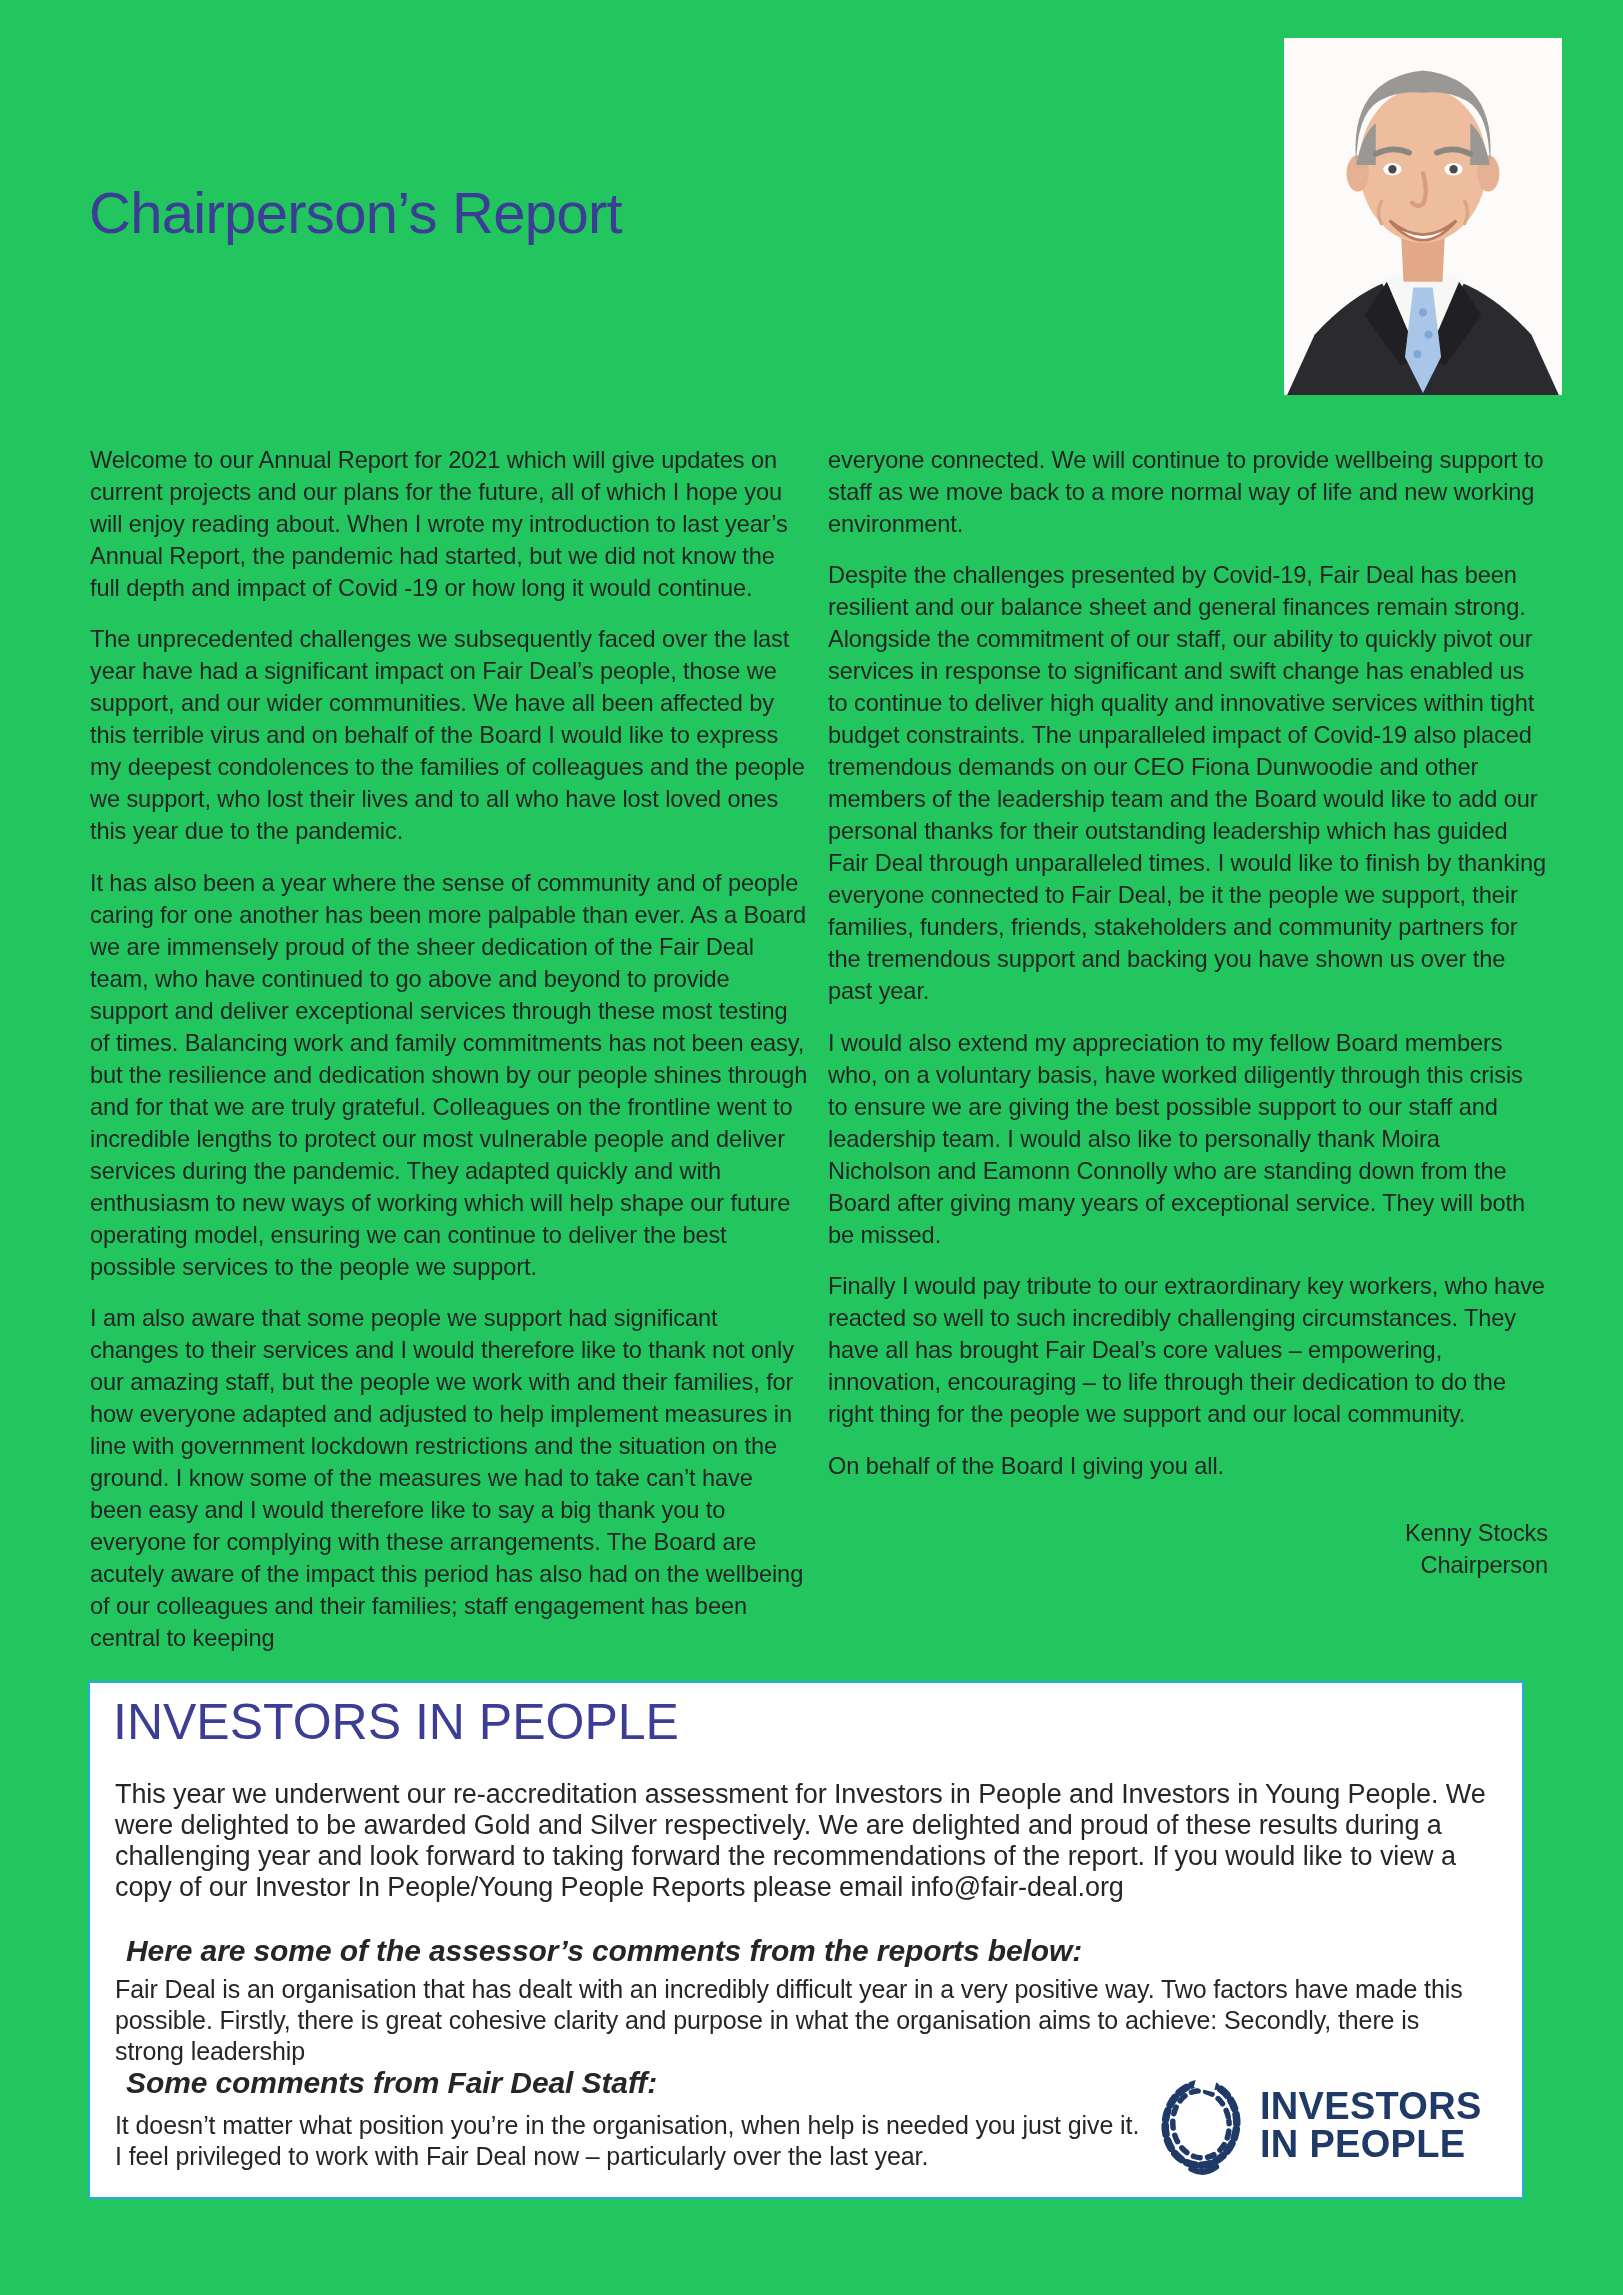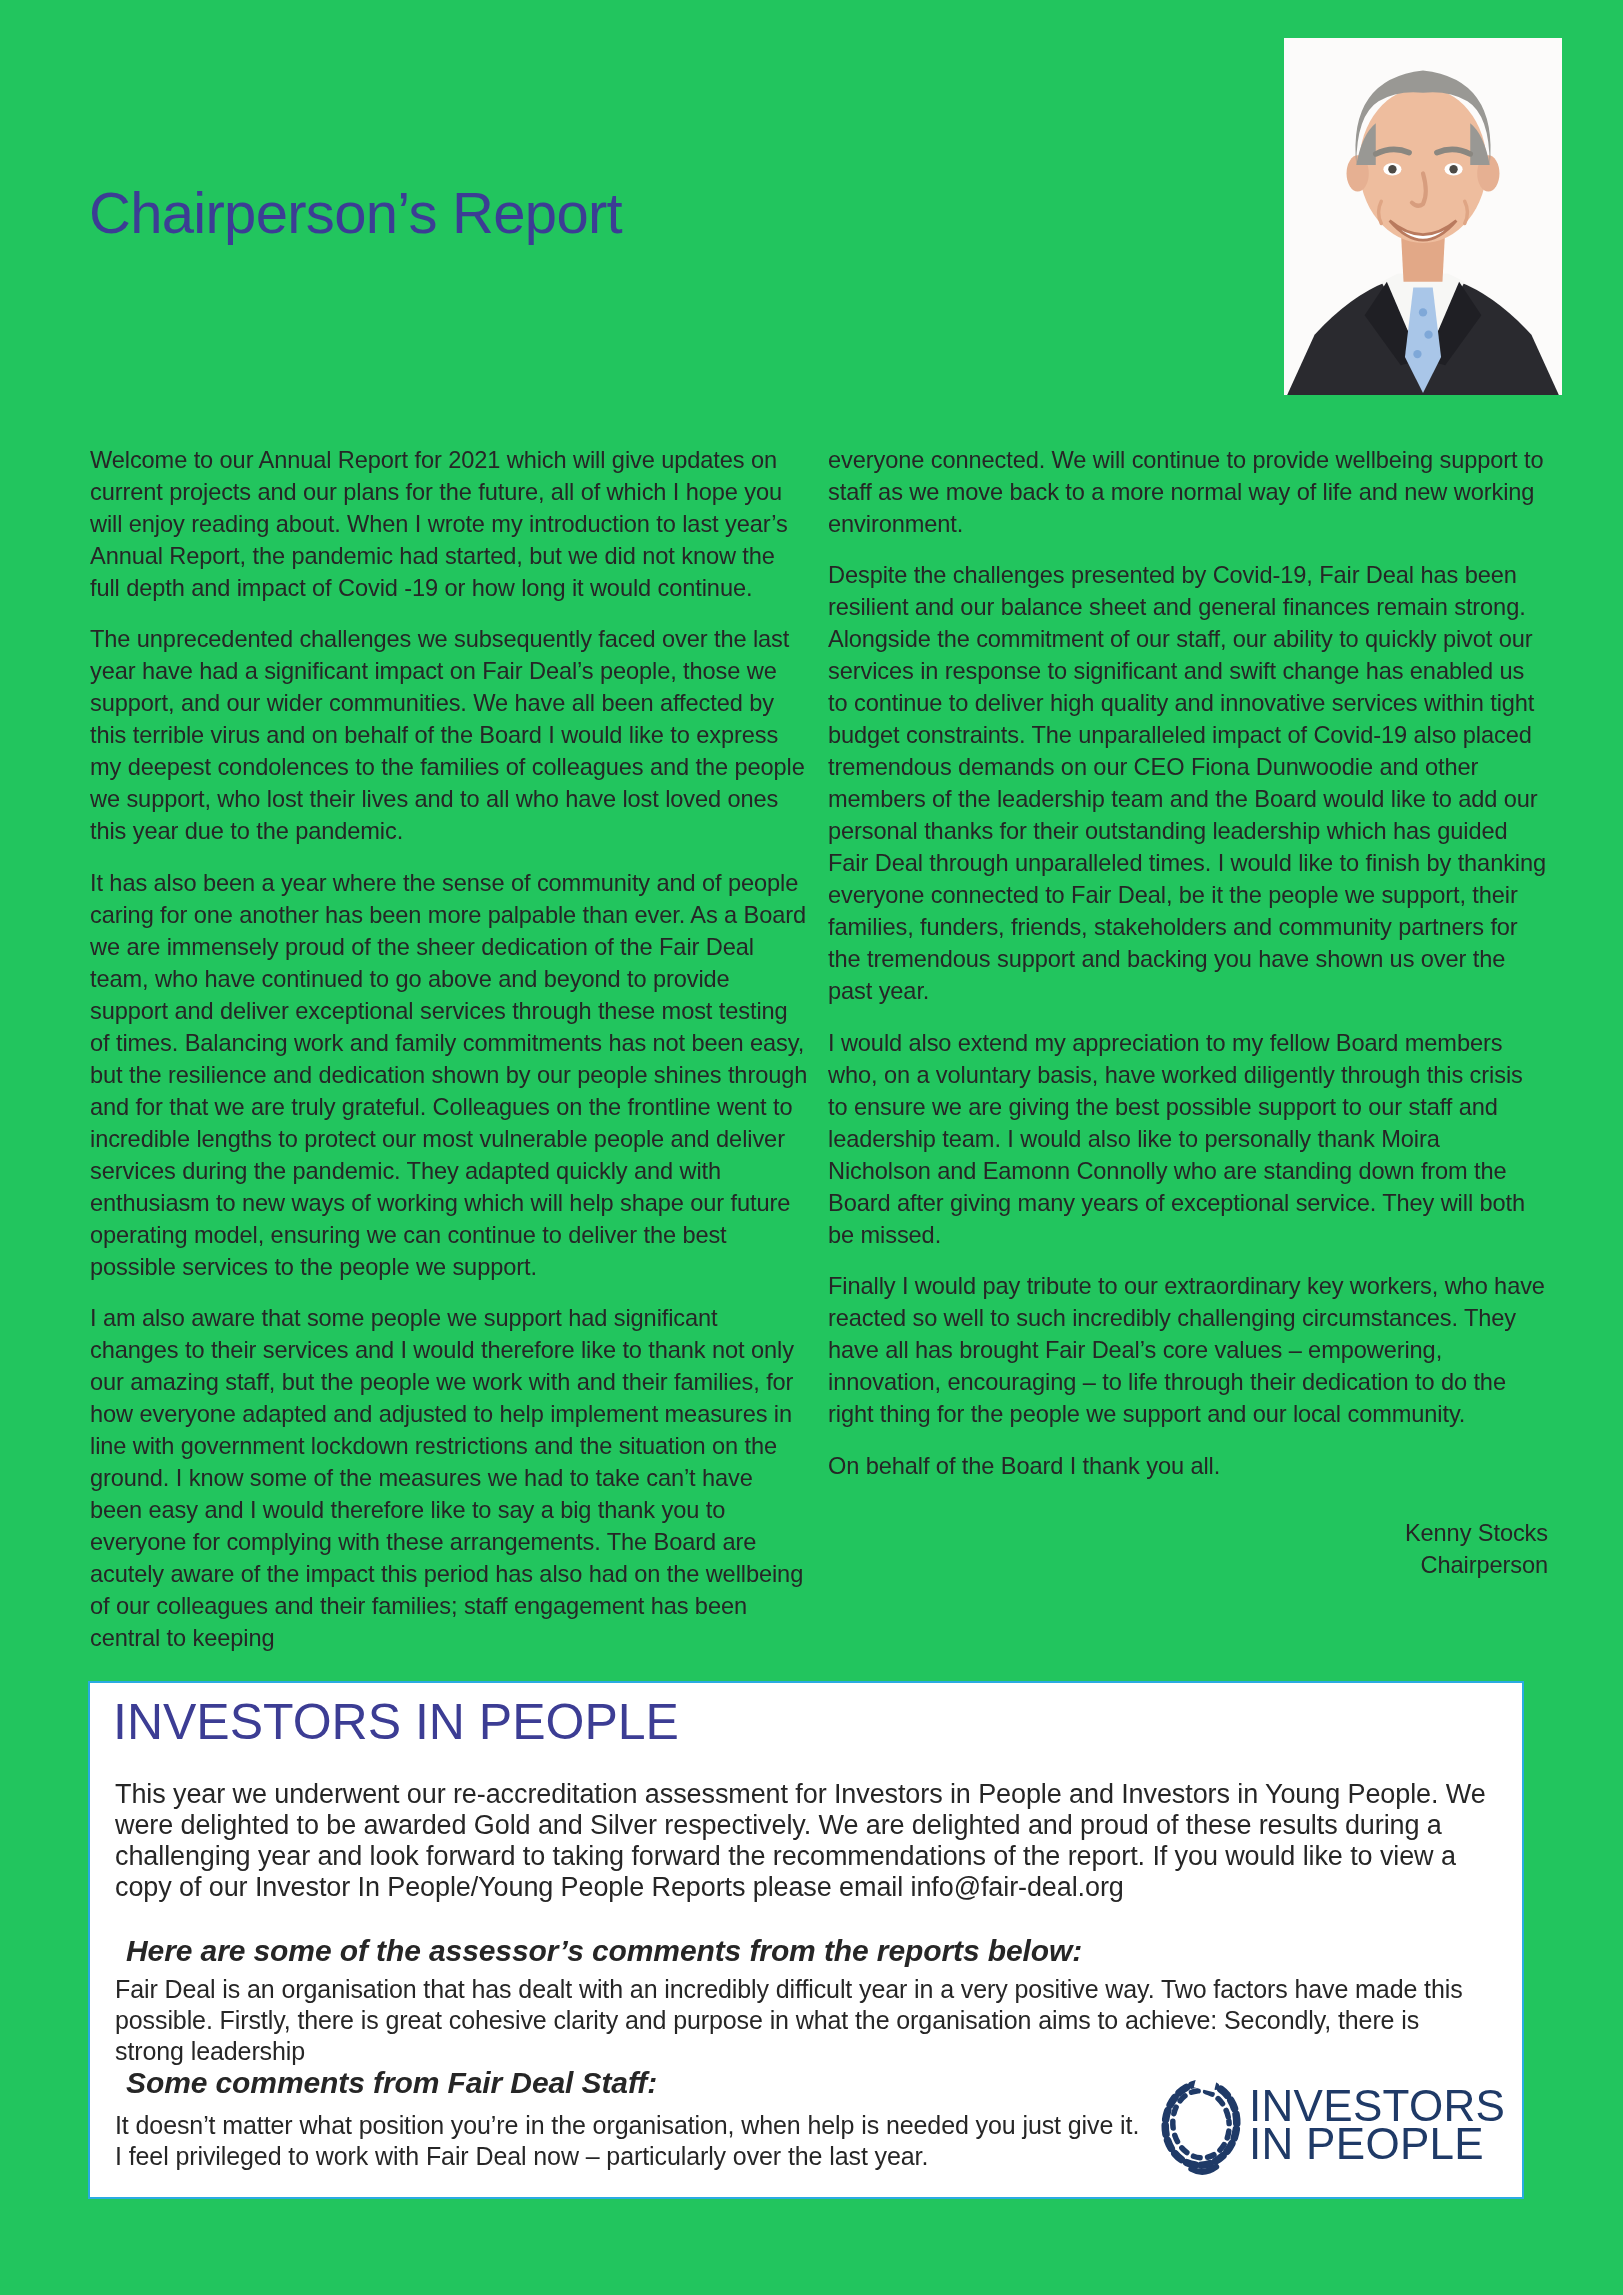--- a/index.html
+++ b/index.html
@@ -99,24 +99,25 @@
     height:114px;
     display:flex;
     align-items:center;
   }
   .iip-logo-wreath{
     width:96px;
     height:104px;
     flex:0 0 auto;
   }
   .iip-logo-text{
+    margin-left:11px;
     color:#1F3A67;
-    font-size:44px;
+    font-size:38px;
     line-height:38px;
-    font-weight:400;
+    font-weight:700;
     letter-spacing:0.3px;
     white-space:nowrap;
   }
 </style>
 </head>
 <body>
 
 <div class="page">
 
   <div class="page-title">Chairperson’s Report</div>
@@ -170,21 +171,21 @@
     <p>The unprecedented challenges we subsequently faced over the last year have had a significant impact on Fair Deal’s people, those we support, and our wider communities. We have all been affected by this terrible virus and on behalf of the Board I would like to express my deepest condolences to the families of colleagues and the people we support, who lost their lives and to all who have lost loved ones this year due to the pandemic.</p>
     <p>It has also been a year where the sense of community and of people caring for one another has been more palpable than ever. As a Board we are immensely proud of the sheer dedication of the Fair Deal team, who have continued to go above and beyond to provide support and deliver exceptional services through these most testing of times. Balancing work and family commitments has not been easy, but the resilience and dedication shown by our people shines through and for that we are truly grateful. Colleagues on the frontline went to incredible lengths to protect our most vulnerable people and deliver services during the pandemic. They adapted quickly and with enthusiasm to new ways of working which will help shape our future operating model, ensuring we can continue to deliver the best possible services to the people we support.</p>
     <p>I am also aware that some people we support had significant changes to their services and I would therefore like to thank not only our amazing staff, but the people we work with and their families, for how everyone adapted and adjusted to help implement measures in line with government lockdown restrictions and the situation on the ground. I know some of the measures we had to take can’t have been easy and I would therefore like to say a big thank you to everyone for complying with these arrangements. The Board are acutely aware of the impact this period has also had on the wellbeing of our colleagues and their families; staff engagement has been central to keeping</p>
   </div>
 
   <div class="col col-2">
     <p>everyone connected. We will continue to provide wellbeing support to staff as we move back to a more normal way of life and new working environment.</p>
     <p>Despite the challenges presented by Covid-19, Fair Deal has been resilient and our balance sheet and general finances remain strong. Alongside the commitment of our staff, our ability to quickly pivot our services in response to significant and swift change has enabled us to continue to deliver high quality and innovative services within tight budget constraints. The unparalleled impact of Covid-19 also placed tremendous demands on our CEO Fiona Dunwoodie and other members of the leadership team and the Board would like to add our personal thanks for their outstanding leadership which has guided Fair Deal through unparalleled times. I would like to finish by thanking everyone connected to Fair Deal, be it the people we support, their families, funders, friends, stakeholders and community partners for the tremendous support and backing you have shown us over the past year.</p>
     <p>I would also extend my appreciation to my fellow Board members who, on a voluntary basis, have worked diligently through this crisis to ensure we are giving the best possible support to our staff and leadership team. I would also like to personally thank Moira Nicholson and Eamonn Connolly who are standing down from the Board after giving many years of exceptional service. They will both be missed.</p>
     <p>Finally I would pay tribute to our extraordinary key workers, who have reacted so well to such incredibly challenging circumstances. They have all has brought Fair Deal’s core values – empowering, innovation, encouraging – to life through their dedication to do the right thing for the people we support and our local community.</p>
-    <p>On behalf of the Board I thank you all.</p>
+    <p>On behalf of the Board I giving you all.</p>
     <div class="signature">
       <div>Kenny Stocks</div>
       <div>Chairperson</div>
     </div>
   </div>
 
   <div class="iip-box">
     <div class="iip-heading">INVESTORS IN PEOPLE</div>
     <div class="iip-intro">This year we underwent our re-accreditation assessment for Investors in People and Investors in Young People. We were delighted to be awarded Gold and Silver respectively. We are delighted and proud of these results during a challenging year and look forward to taking forward the recommendations of the report. If you would like to view a copy of our Investor In People/Young People Reports please email info@fair-deal.org</div>
 

